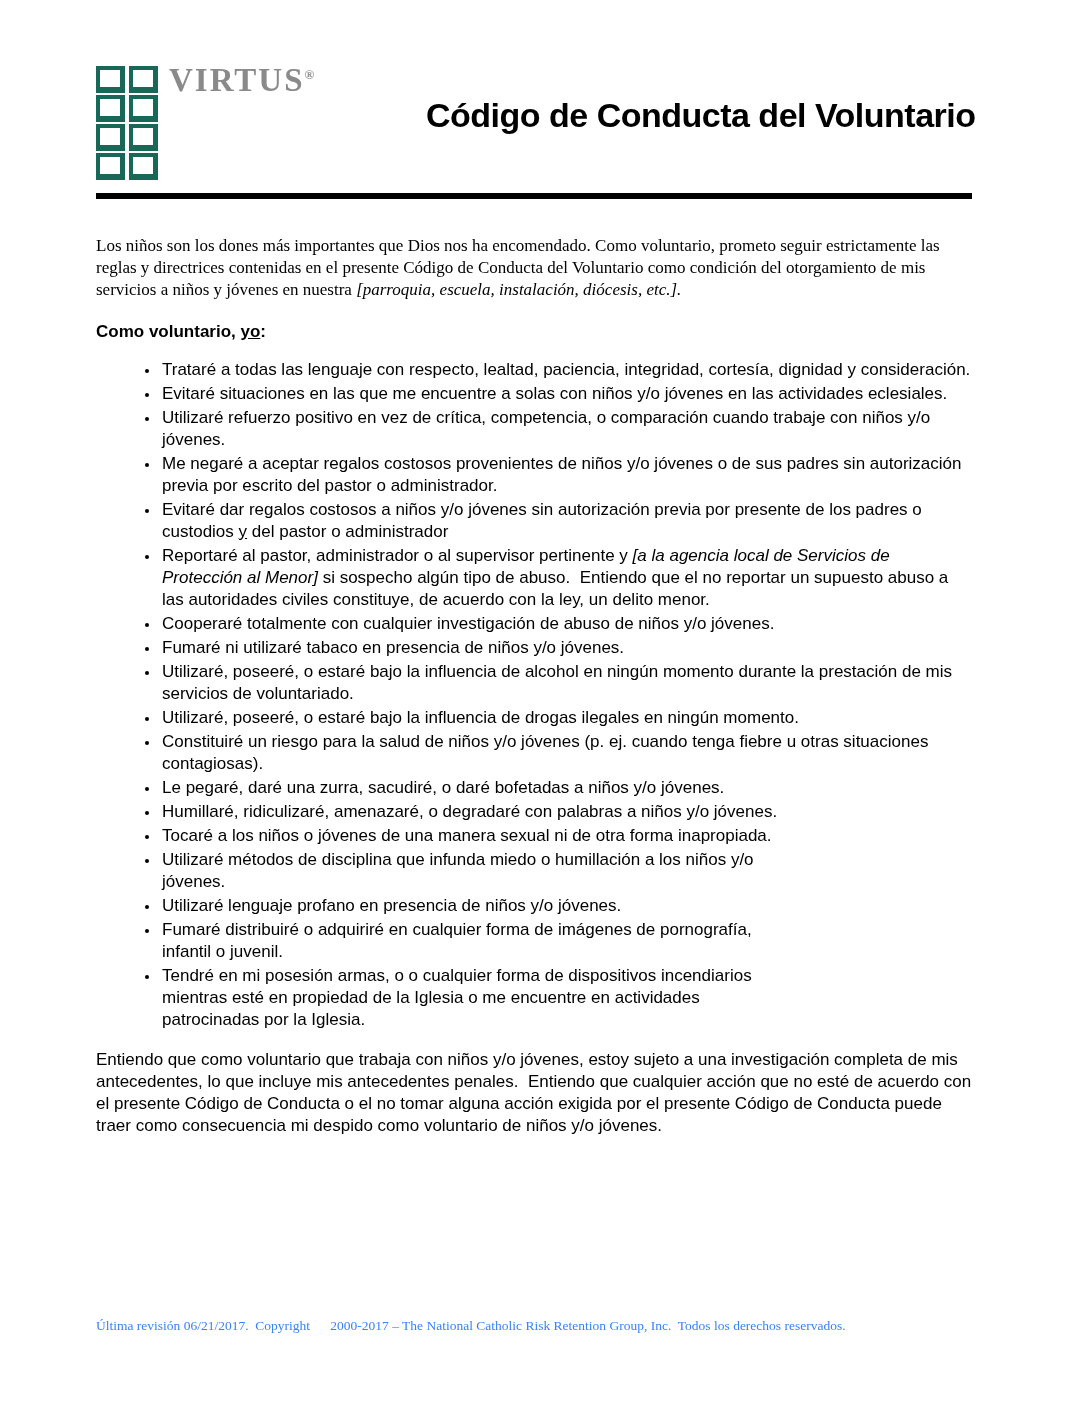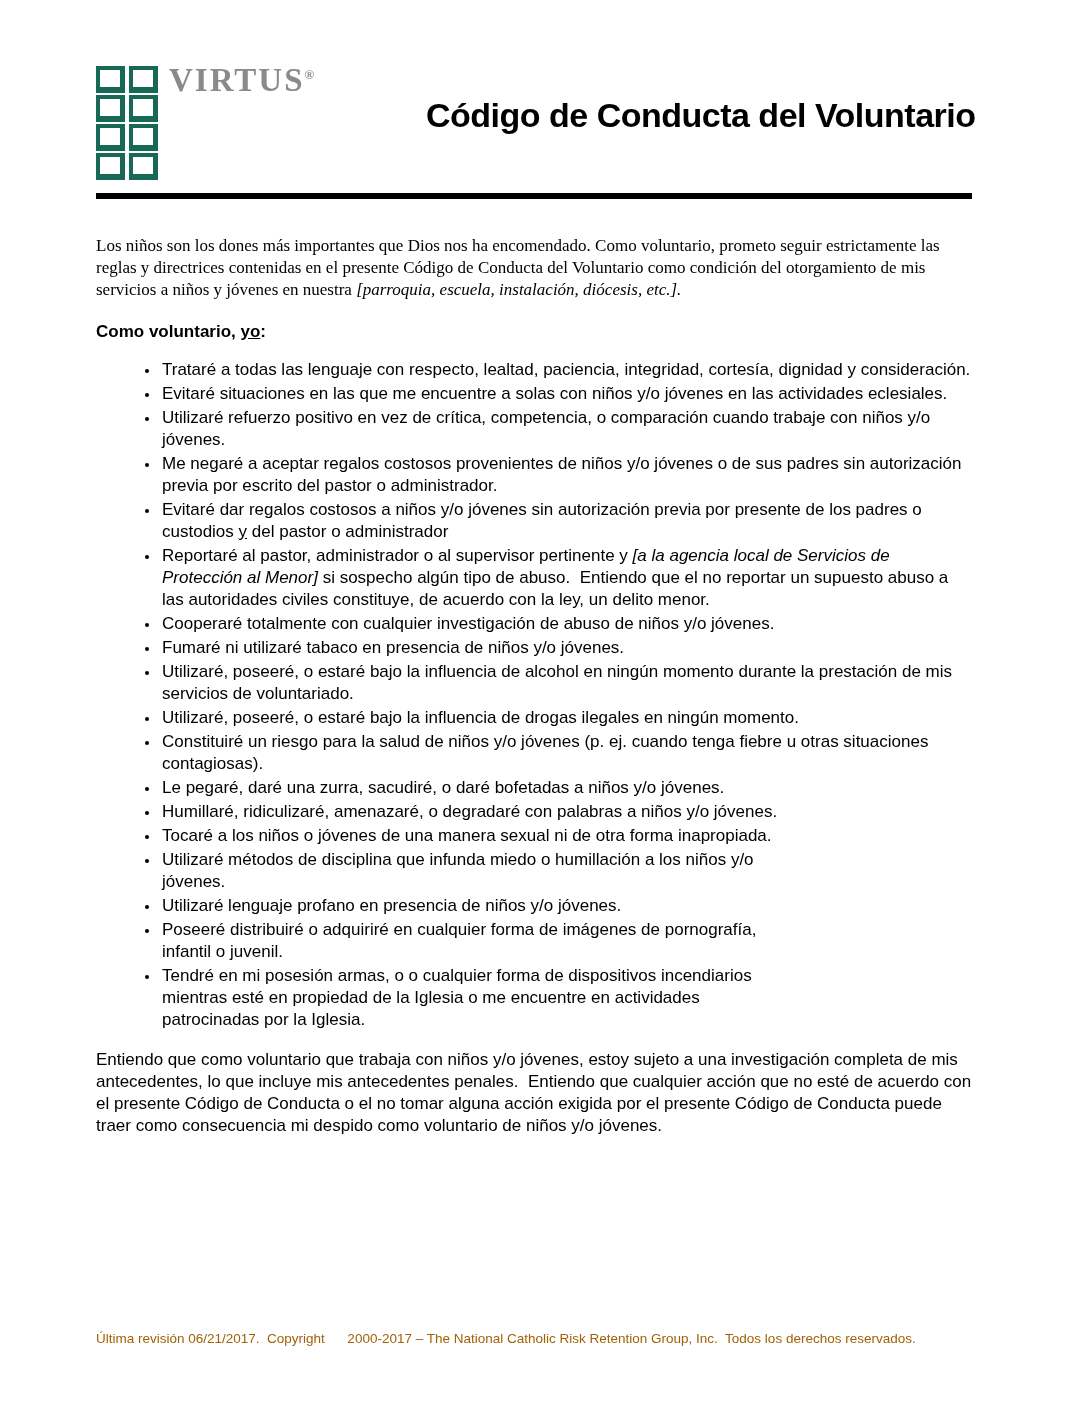--- a/index.html
+++ b/index.html
@@ -63,24 +63,24 @@
     padding-left:2px;
     white-space:pre-wrap;
   }
   ul.bullets li::marker{ font-size:14px; }
   .closing{ margin:18px 0 0 0; font-size:17px; line-height:22px; white-space:pre-wrap; }
   .it{ font-style:italic; }
   .un{ text-decoration:underline; }
   
   .footer{
     position:absolute;
-    left:96px; right:96px; bottom:68px;
-    font-family:Liberation Sans, sans-serif;
+    left:96px; right:96px; bottom:80px;
+    font-family:Liberation Serif, serif;
     font-size:13.5px;
-    color:#a16207;
+    color:#3b82f6;
     white-space:pre-wrap;
   }
 </style>
 </head>
 <body>
 
 <div class="page">
 
   <div class="header">
     <div class="logo">
@@ -125,21 +125,21 @@
         <li><span>Fumaré ni utilizaré tabaco en presencia de niños y/o jóvenes.</span></li>
         <li><span>Utilizaré, poseeré, o estaré bajo la influencia de alcohol en ningún momento durante la prestación de mis servicios de voluntariado.</span></li>
         <li><span>Utilizaré, poseeré, o estaré bajo la influencia de drogas ilegales en ningún momento.</span></li>
         <li><span>Constituiré un riesgo para la salud de niños y/o jóvenes (p. ej. cuando tenga fiebre u otras situaciones contagiosas).</span></li>
         <li><span>Le pegaré, daré una zurra, sacudiré, o daré bofetadas a niños y/o jóvenes.</span></li>
         <li><span>Humillaré, ridiculizaré, amenazaré, o degradaré con palabras a niños y/o jóvenes.</span></li>
         <li><span>Tocaré a los niños o jóvenes de una manera sexual ni de otra forma inapropiada.</span></li>
         <li><span>Utilizaré métodos de disciplina que infunda miedo o humillación a los niños y/o
 jóvenes.</span></li>
         <li><span>Utilizaré lenguaje profano en presencia de niños y/o jóvenes.</span></li>
-        <li><span>Poseeré distribuiré o adquiriré en cualquier forma de imágenes de pornografía,
+        <li><span>Fumaré distribuiré o adquiriré en cualquier forma de imágenes de pornografía,
 infantil o juvenil.</span></li>
         <li><span>Tendré en mi posesión armas, o o cualquier forma de dispositivos incendiarios
 mientras esté en propiedad de la Iglesia o me encuentre en actividades
 patrocinadas por la Iglesia.</span></li>
       </ul>
   </section>
 
   <p class="closing">Entiendo que como voluntario que trabaja con niños y/o jóvenes, estoy sujeto a una investigación completa de mis antecedentes, lo que incluye mis antecedentes penales.  Entiendo que cualquier acción que no esté de acuerdo con el presente Código de Conducta o el no tomar alguna acción exigida por el presente Código de Conducta puede traer como consecuencia mi despido como voluntario de niños y/o jóvenes.</p>
 
   <div class="footer">Última revisión 06/21/2017.  Copyright      2000-2017 – The National Catholic Risk Retention Group, Inc.  Todos los derechos reservados.</div>

